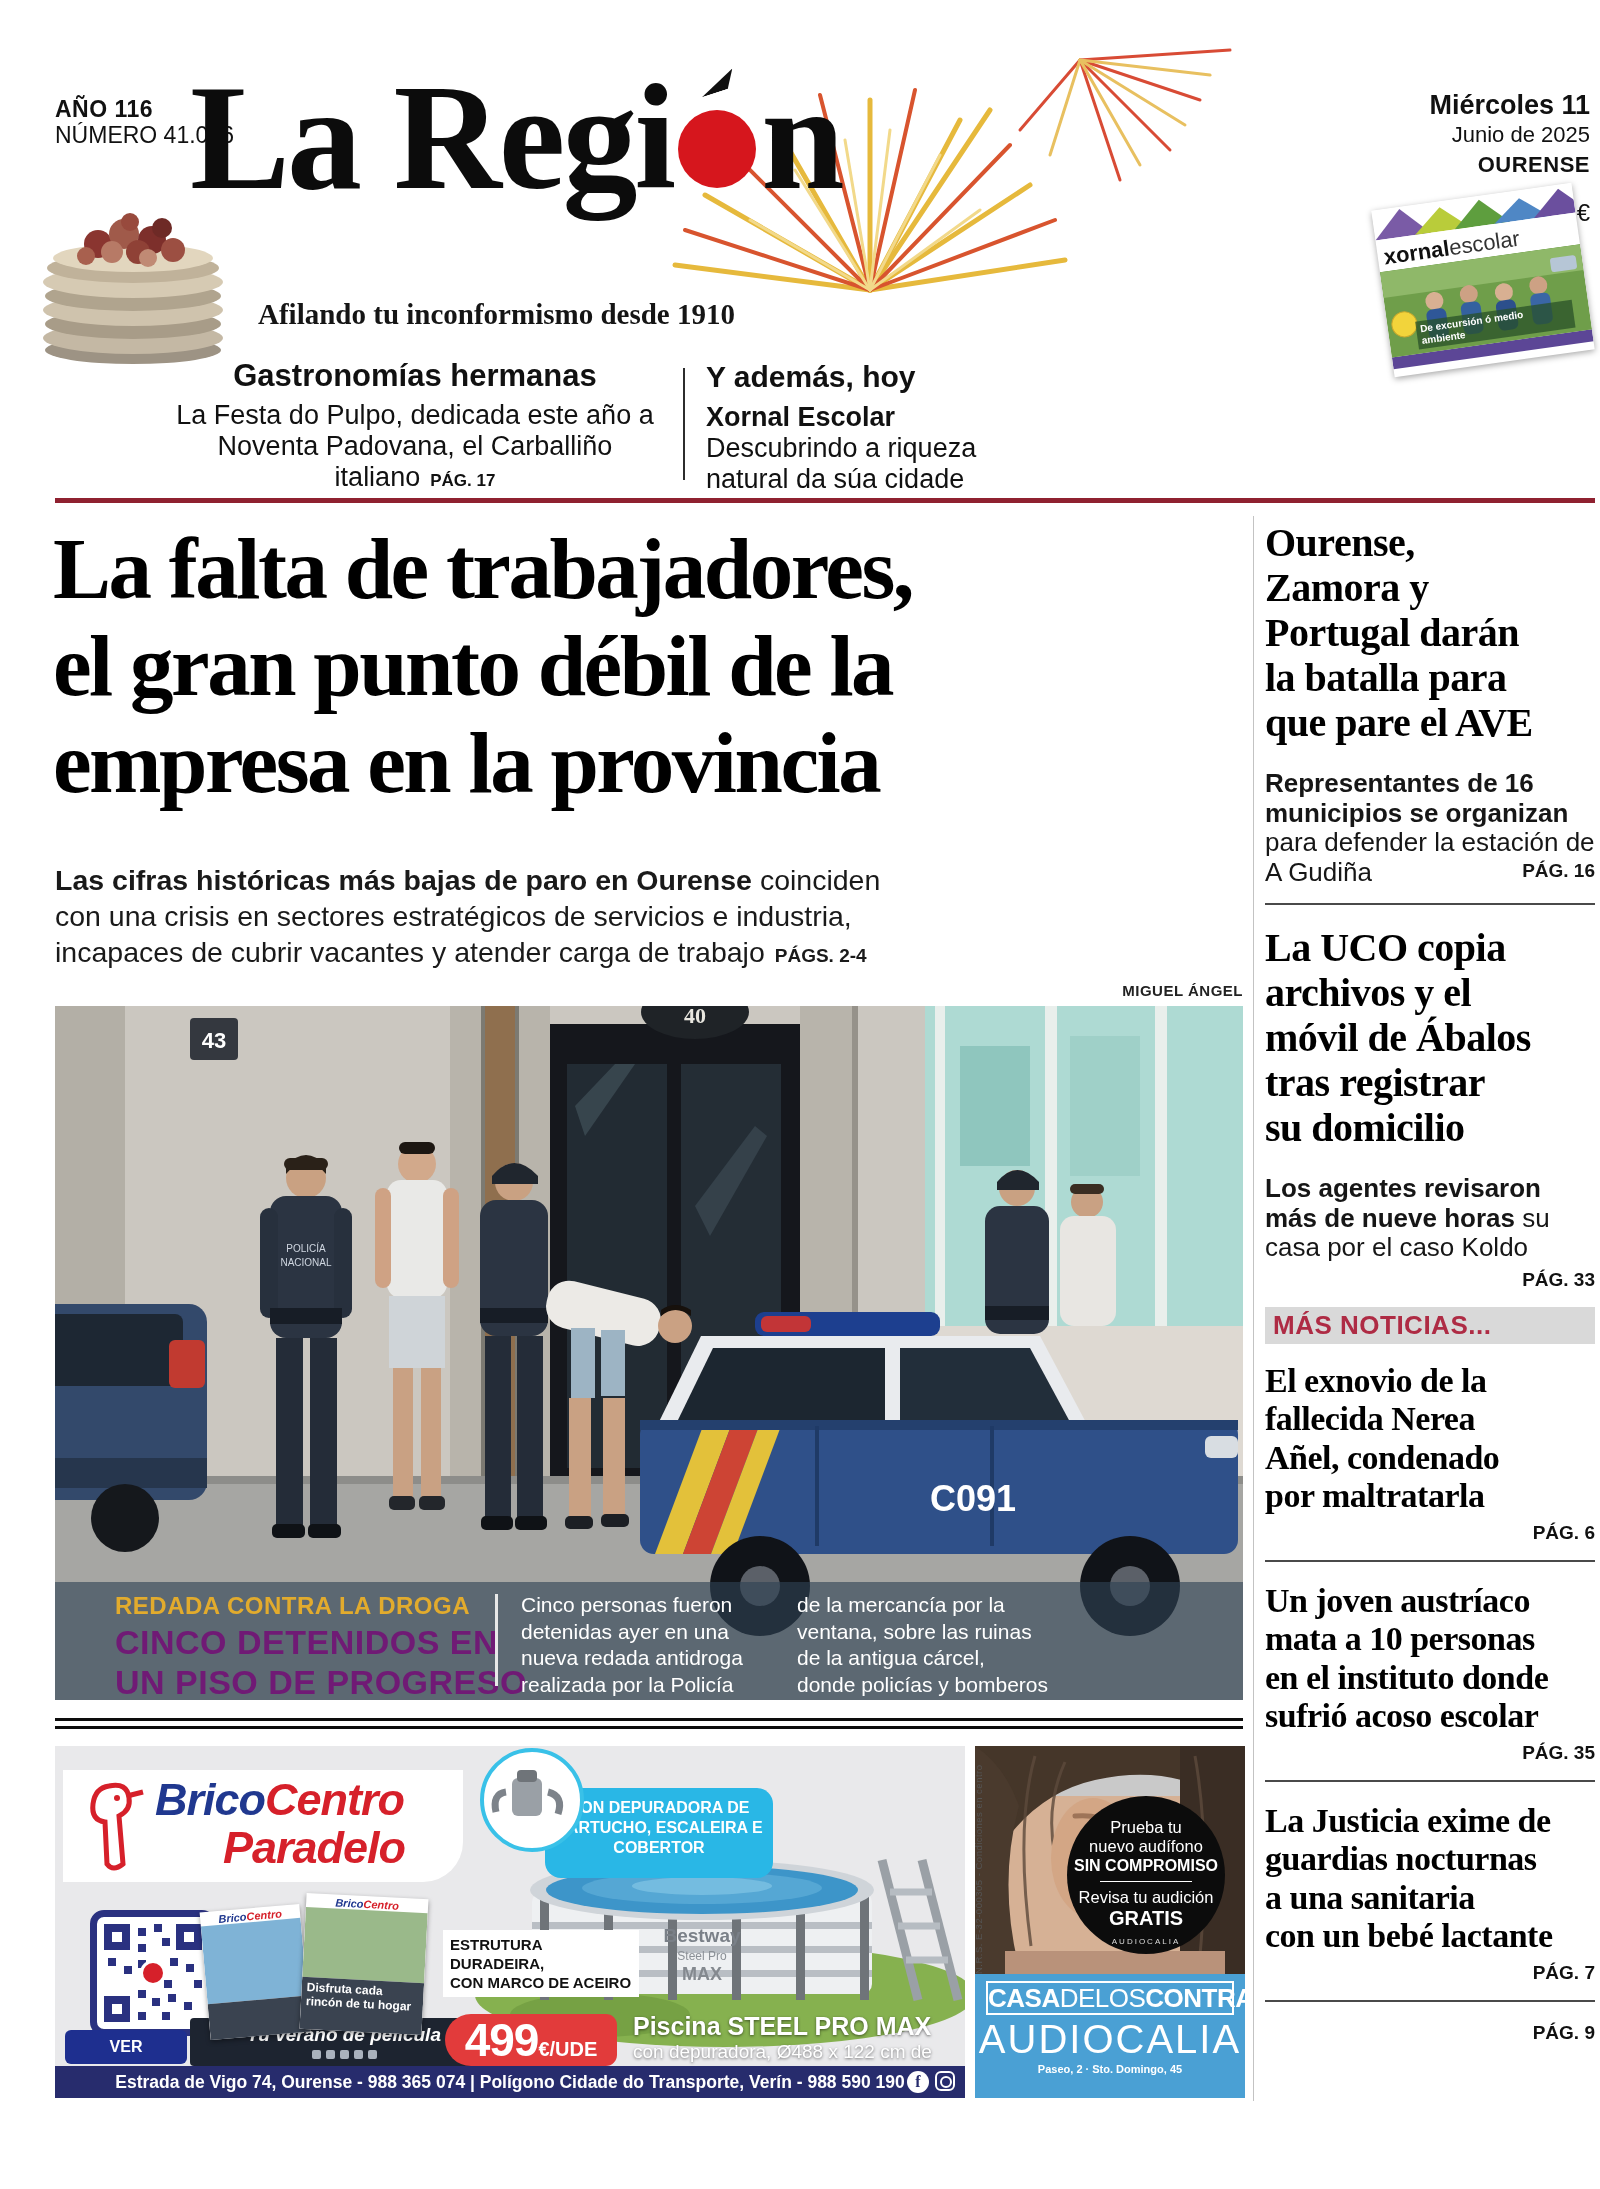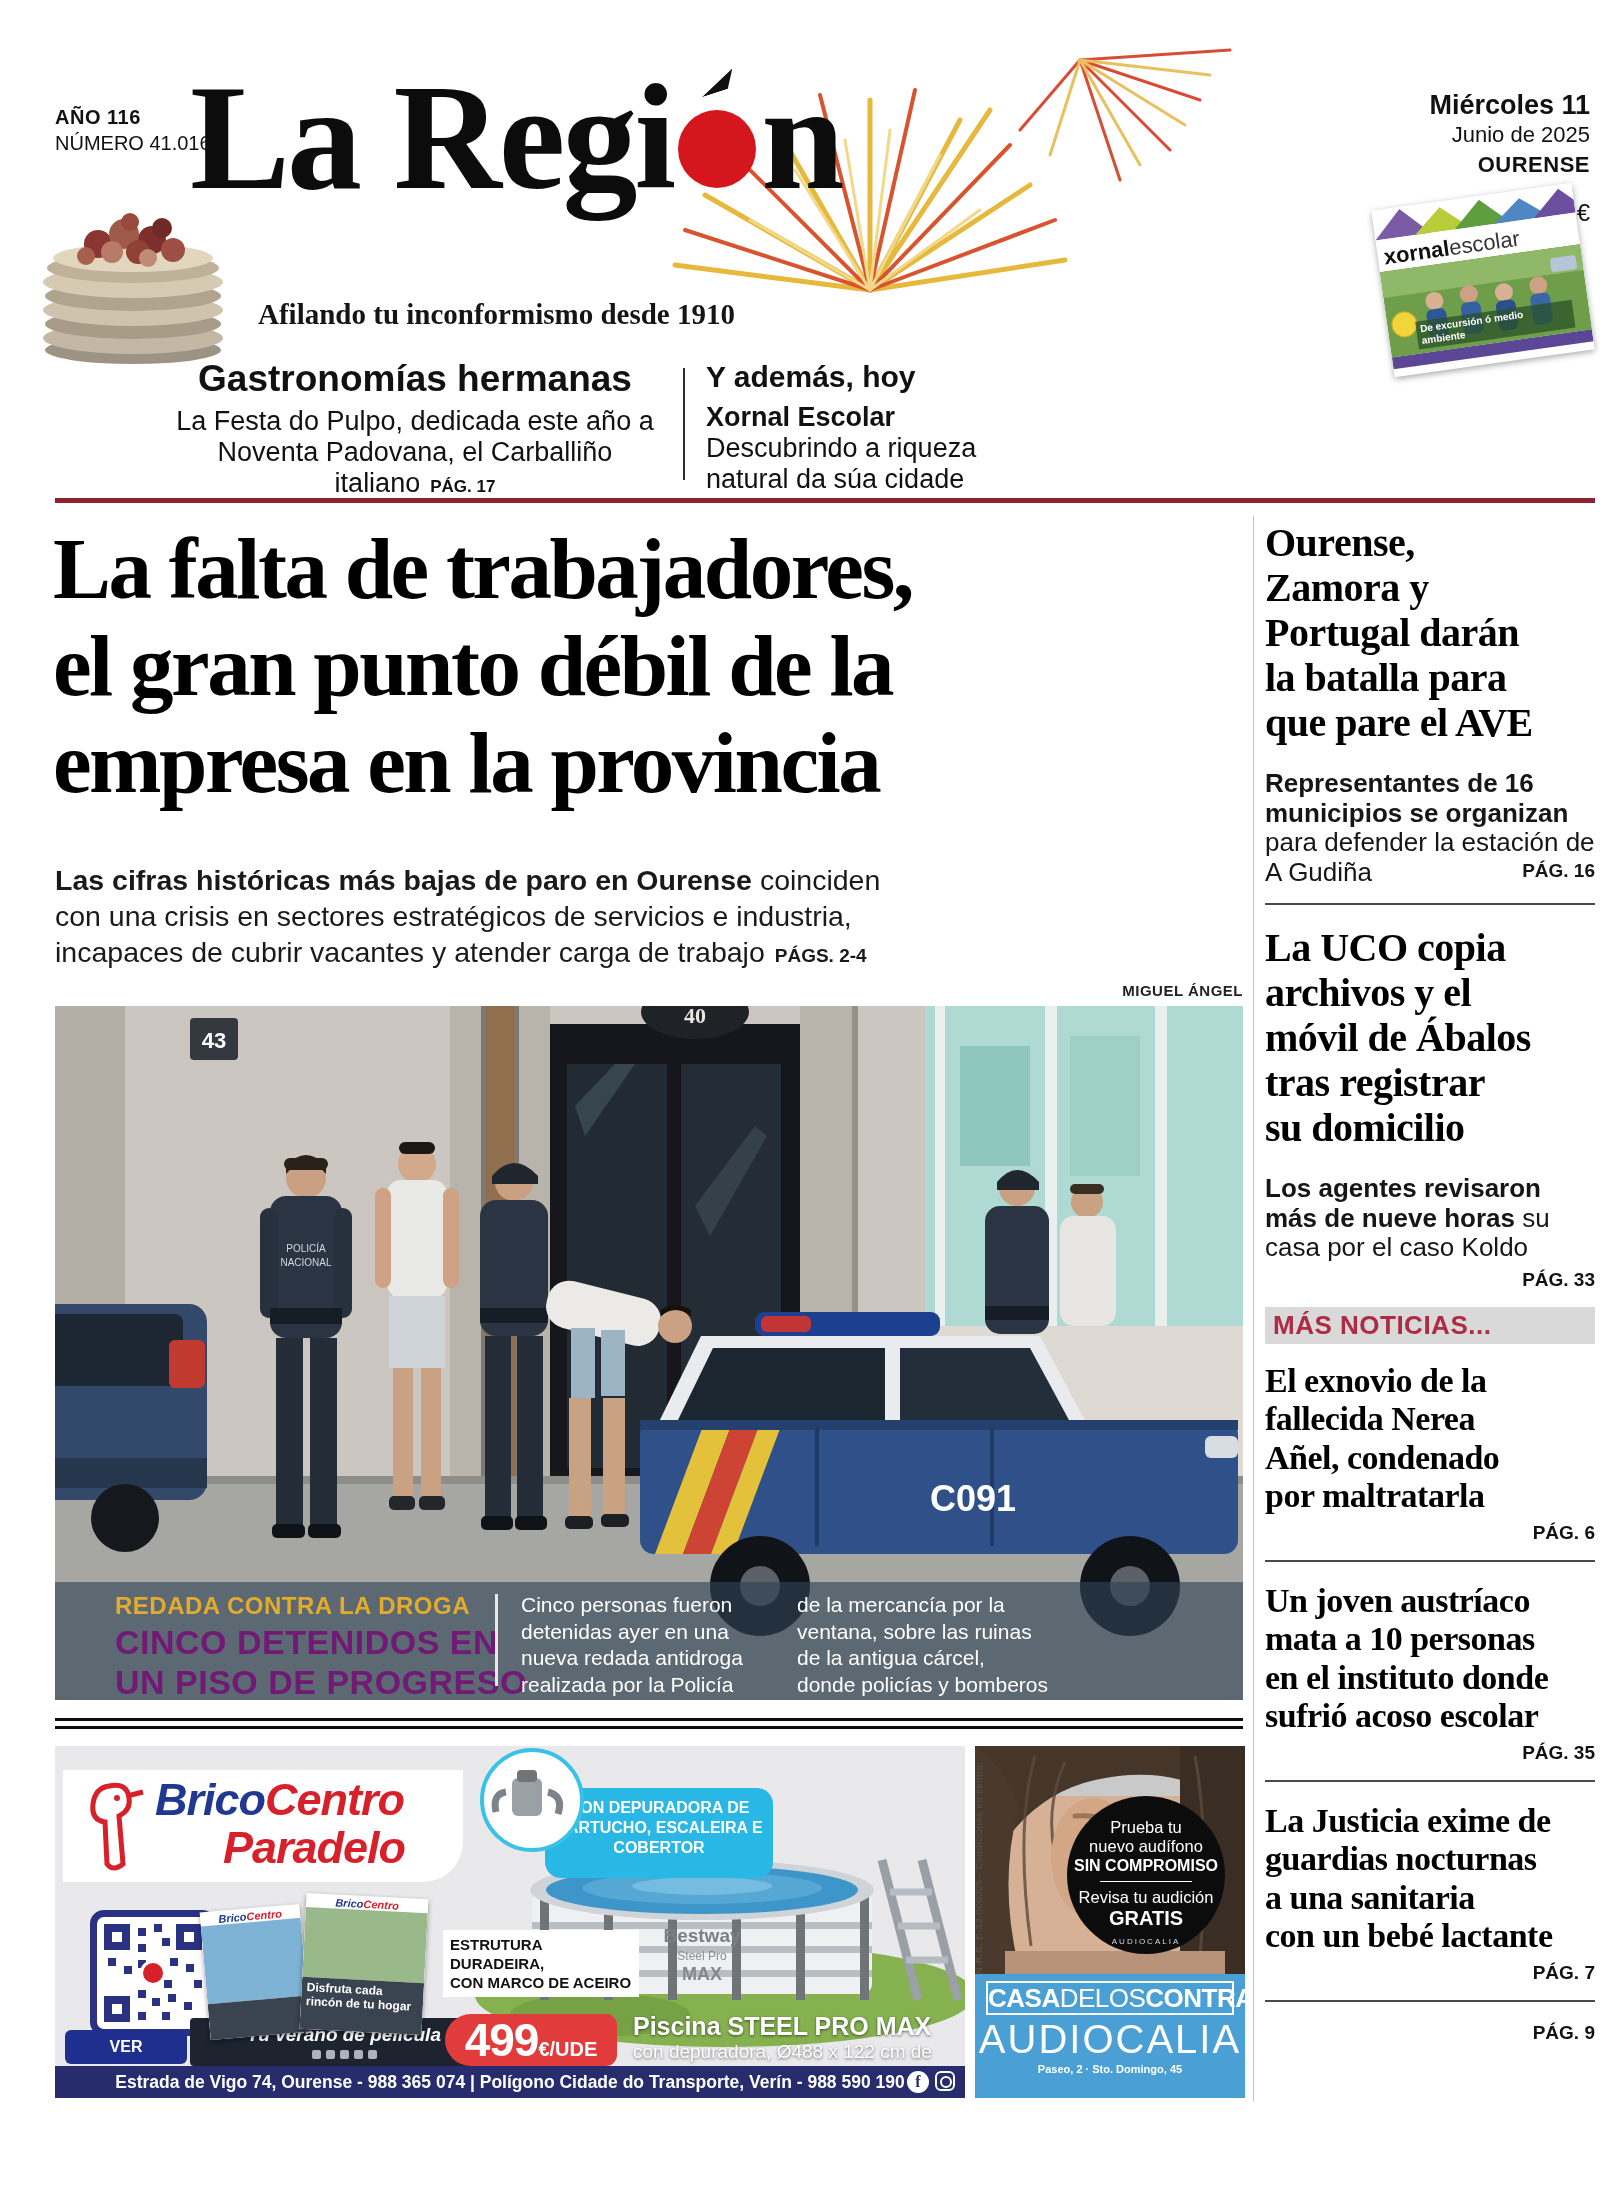--- a/index.html
+++ b/index.html
@@ -4,41 +4,41 @@
 <style>
   html,body{margin:0;padding:0;}
   body{
     width:1600px;height:2189px;position:relative;background:#ffffff;
     font-family:"Liberation Sans", sans-serif;color:#111;overflow:hidden;
   }
   .serif{font-family:"Liberation Serif","DejaVu Serif",serif;}
   .abs{position:absolute;}
 
   
-  .issue-info{left:55px;top:104px;font-size:20px;line-height:26px;}
+  .issue-info{left:55px;top:96px;font-size:23px;line-height:26px;}
   .issue-info .b{font-weight:bold;letter-spacing:.5px;}
   .date-block{right:10px;top:90px;width:250px;text-align:right;line-height:30px;}
   .date-block .wd{font-size:27px;font-weight:bold;}
   .date-block .dt{font-size:22px;}
   .date-block .ct{font-size:22px;font-weight:bold;letter-spacing:.5px;}
   .date-block .pr{font-size:24px;margin-top:18px;}
 
   .fireworks{left:560px;top:0;z-index:0;}
   .masthead{left:190px;top:62px;z-index:2;white-space:nowrap;font-weight:bold;
     font-size:150px;line-height:1;color:#0c0c0c;letter-spacing:-3px;}
   .odisc{display:inline-block;width:78px;height:78px;background:#d6161d;border-radius:50%;
     margin:0 5px;position:relative;}
   .oacc{position:absolute;top:-36px;left:20px;width:38px;height:18px;background:#101010;
     transform:rotate(-18deg);clip-path:polygon(0 100%,100% 0,72% 100%);}
   .tagline{left:258px;top:298px;font-size:29px;font-weight:600;z-index:2;color:#151515;}
 
   .pulpo{left:38px;top:212px;z-index:2;}
 
   .promo-left{left:150px;top:358px;width:530px;text-align:center;z-index:2;}
-  .promo-left .k{font-size:37px;font-weight:bold;margin-bottom:6px;}
+  .promo-left .k{font-size:31px;font-weight:bold;margin-bottom:6px;}
   .promo-left .t{font-size:27px;line-height:31px;}
   .promo-left .pg{font-size:17px;font-weight:bold;margin-left:10px;}
   .promo-div{left:683px;top:368px;width:2px;height:112px;background:#2c2c2c;z-index:2;}
   .promo-right{left:706px;top:360px;width:310px;z-index:2;}
   .promo-right .k{font-size:30px;font-weight:bold;margin-bottom:8px;}
   .promo-right .t{font-size:27px;line-height:31px;}
   .promo-right .t .b{font-weight:bold;}
 
   .xornal-card{left:1382px;top:196px;width:202px;height:168px;background:#fff;
     transform:rotate(-8deg);box-shadow:0 2px 6px rgba(0,0,0,.35);z-index:3;overflow:hidden;}

